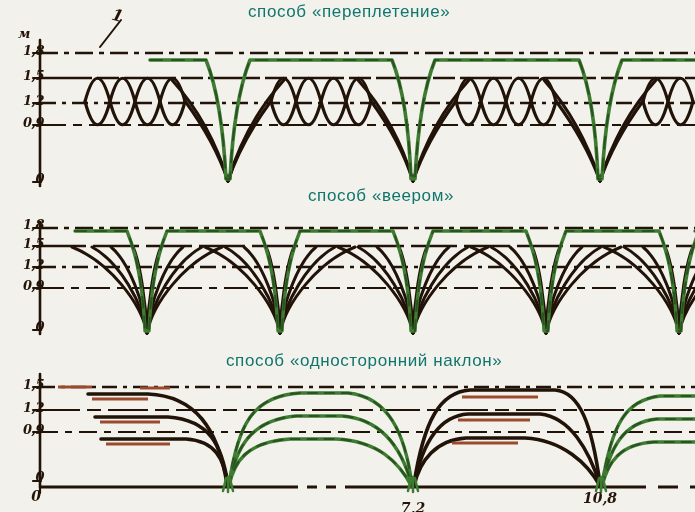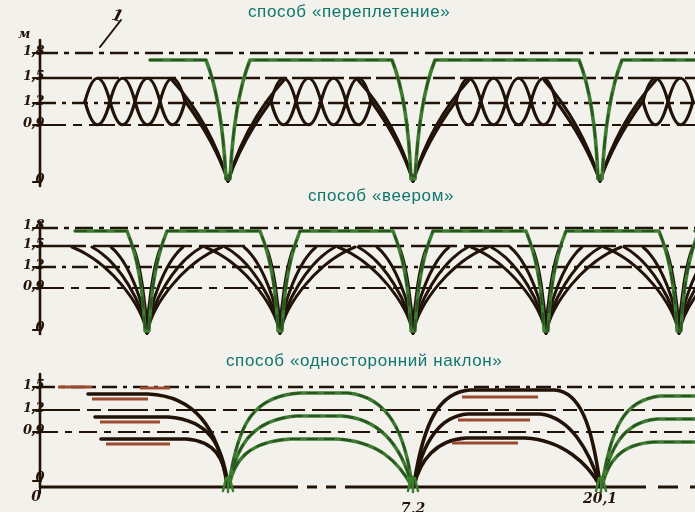--- a/index.html
+++ b/index.html
@@ -231,14 +231,14 @@
 
   <div class="title" style="left:226px;top:332px;margin-top:19px;">способ «односторонний наклон»</div>
   <div class="yt" style="top:378px;">1,5</div>
   <div class="yt" style="top:401px;">1,2</div>
   <div class="yt" style="top:423px;">0,9</div>
   <div class="yt" style="top:470px;">0</div>
 
   <div class="xt" style="left:16px;top:489px;">0</div>
   <div class="xt" style="left:205px;top:512px;">3,6</div>
   <div class="xt" style="left:393px;top:501px;">7,2</div>
-  <div class="xt" style="left:580px;top:491px;">20,1</div>
+  <div class="xt" style="left:580px;top:491px;">10,8</div>
 </div>
 
 </body></html>

